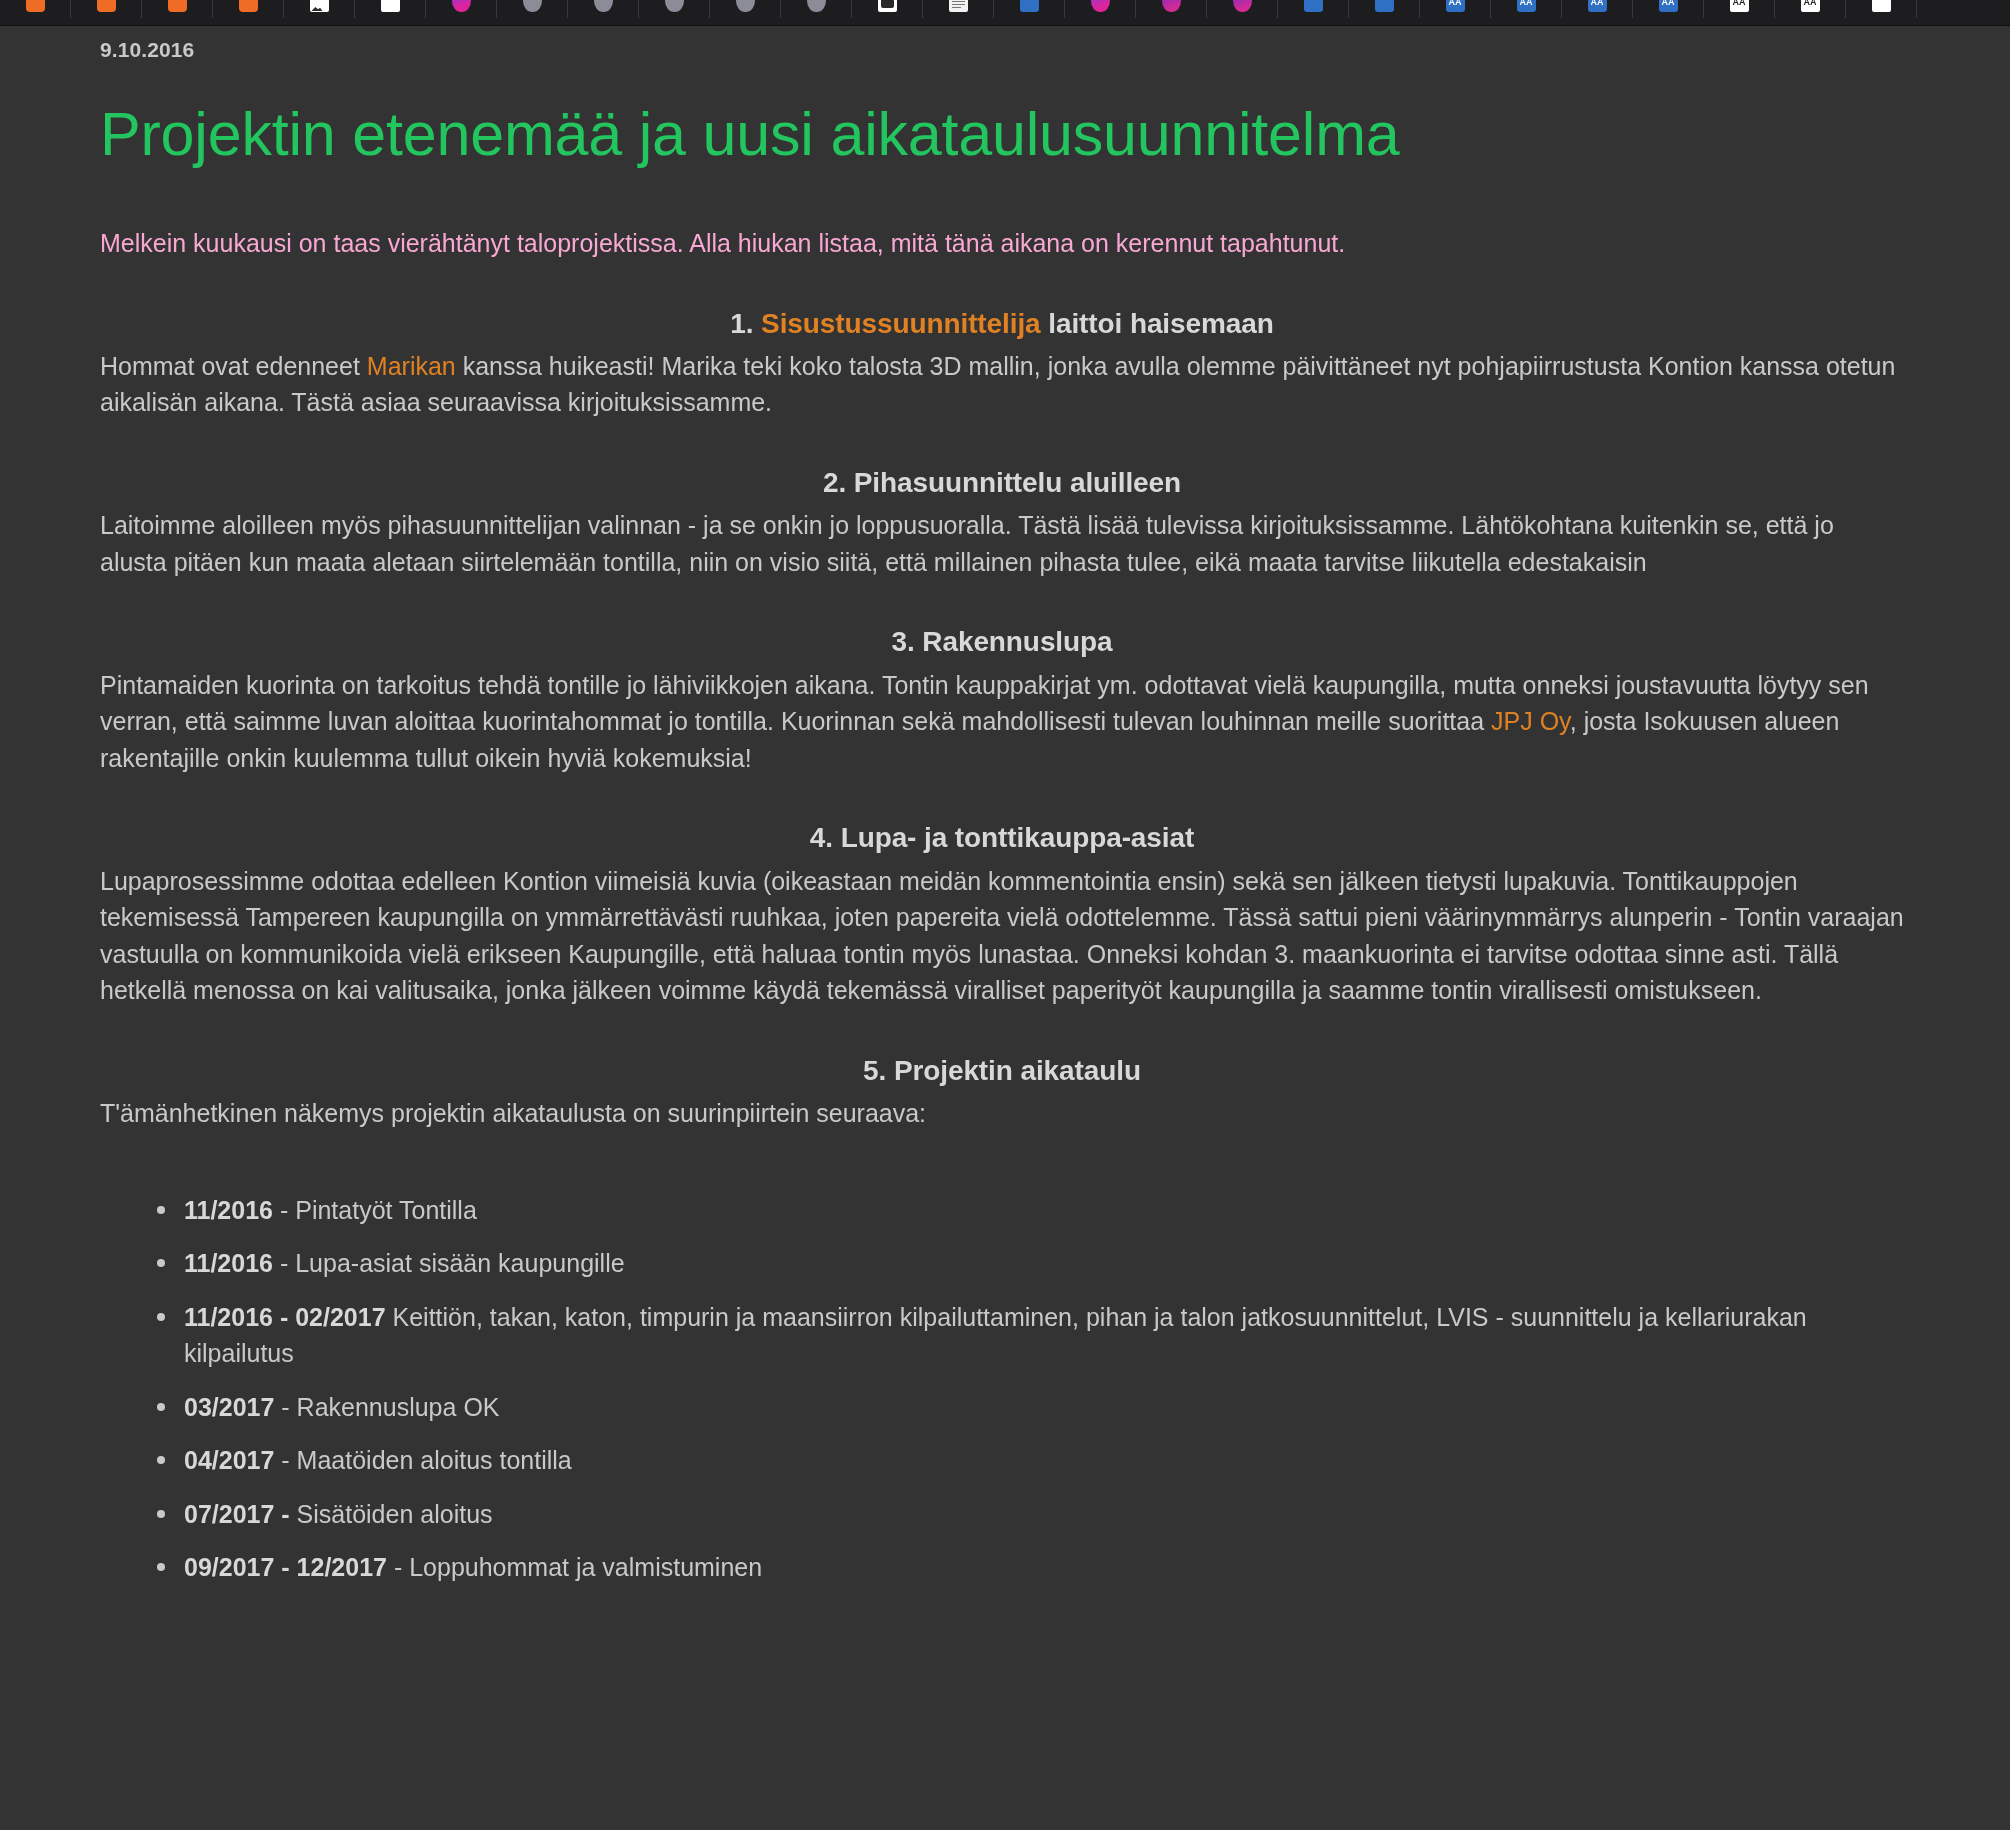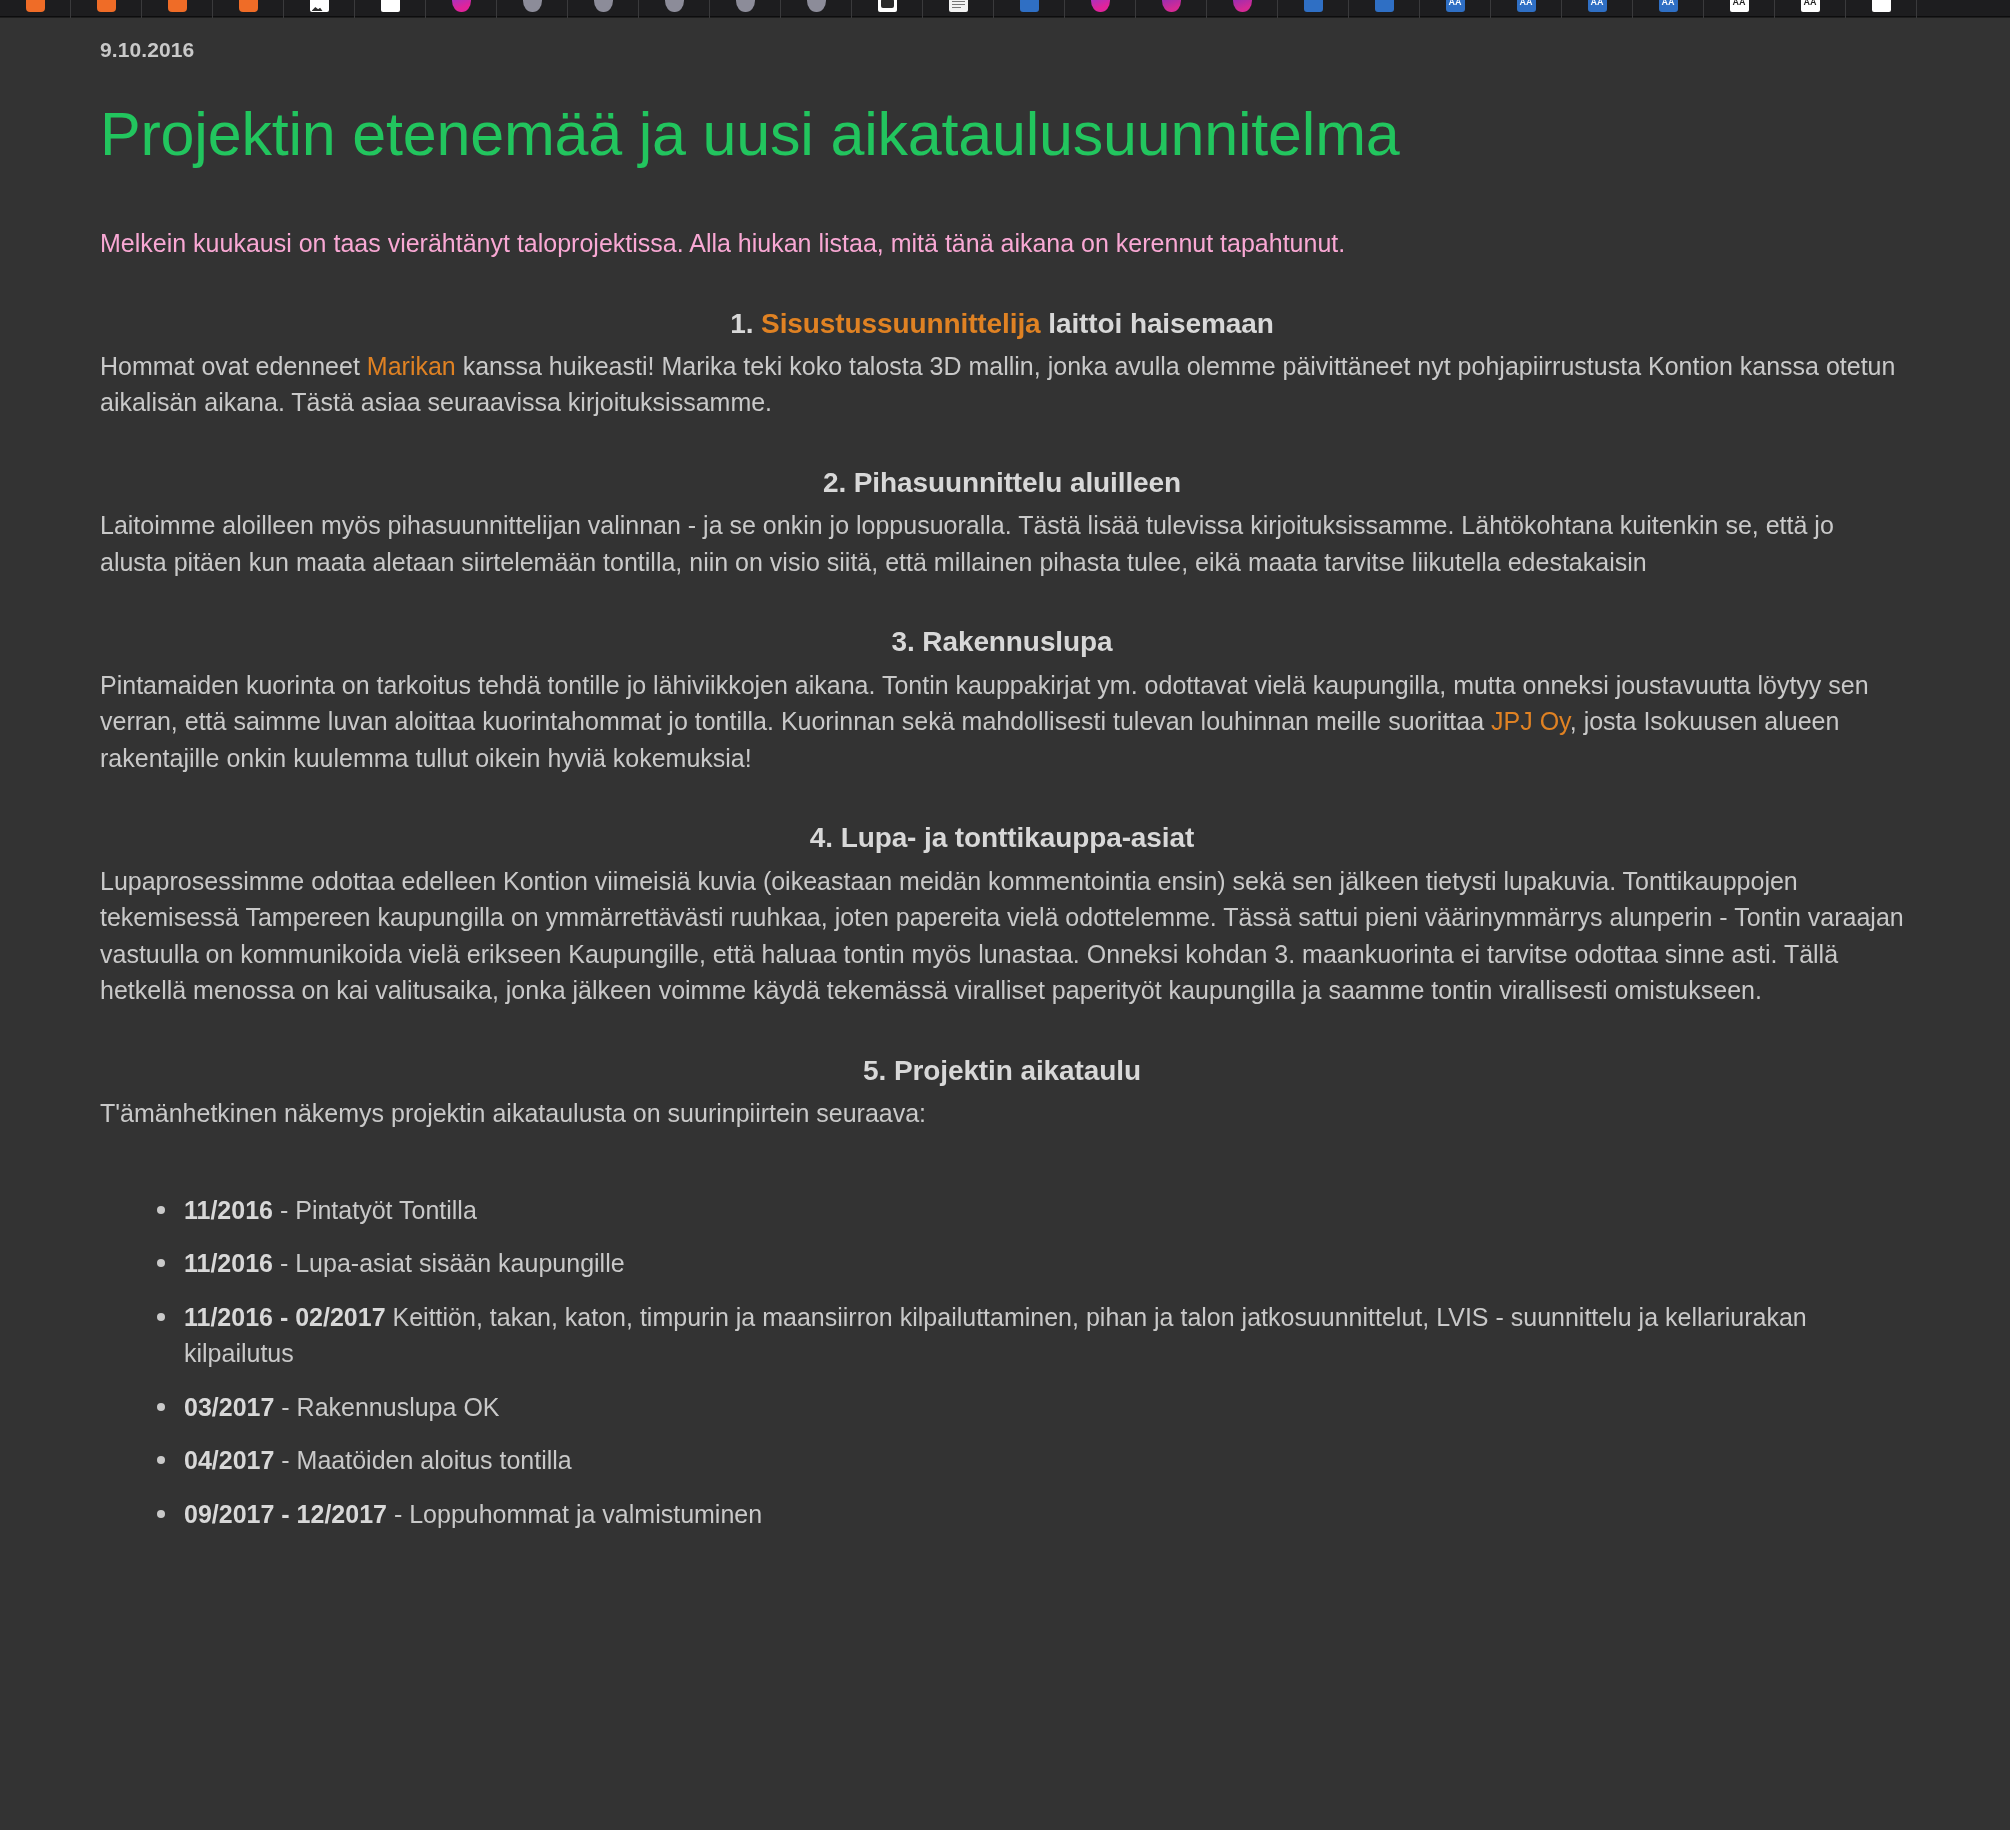--- a/index.html
+++ b/index.html
@@ -15,21 +15,21 @@
     font-family: "Liberation Sans", "DejaVu Sans", sans-serif;
     color: #c8c8c8;
     position: relative;
   }
 
   
   #tabstrip {
     position: absolute;
     top: 0; left: 0;
     width: 2010px;
-    height: 17px;
+    height: 26px;
     background: #1d1d1f;
     display: flex;
     align-items: flex-start;
     box-sizing: border-box;
     border-bottom: 1px solid #0d0d0e;
     z-index: 5;
   }
   .tab {
     position: relative;
     height: 18px;
@@ -321,17 +321,18 @@
         <h2 class="sec-head"><span>5. </span><span>Projektin aikataulu</span></h2>
         <p class="sec-body"><span>T'ämänhetkinen näkemys projektin aikataulusta on suurinpiirtein seuraava:</span></p>
       </div>
 
     <ul class="schedule" id="schedule">
         <li><b>11/2016</b><span> - Pintatyöt Tontilla</span></li>
         <li><b>11/2016</b><span> - Lupa-asiat sisään kaupungille</span></li>
         <li><b>11/2016 - 02/2017</b><span> Keittiön, takan, katon, timpurin ja maansiirron kilpailuttaminen, pihan ja talon jatkosuunnittelut, LVIS - suunnittelu ja kellariurakan kilpailutus</span></li>
         <li><b>03/2017</b><span> - Rakennuslupa OK</span></li>
         <li><b>04/2017</b><span> - Maatöiden aloitus tontilla</span></li>
+        <li><b>07/2017 -</b><span> Sisätöiden aloitus</span></li>
         <li><b>09/2017 - 12/2017</b><span> - Loppuhommat ja valmistuminen</span></li>
       </ul>
 
   </article>
 </div>
 
 </body></html>

